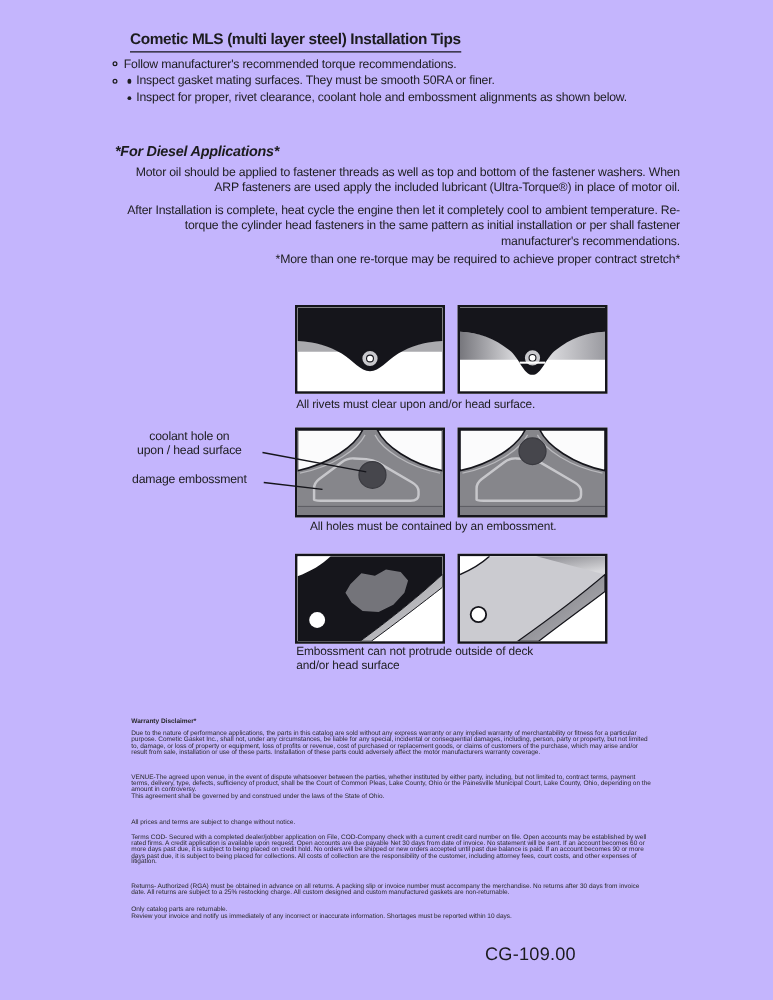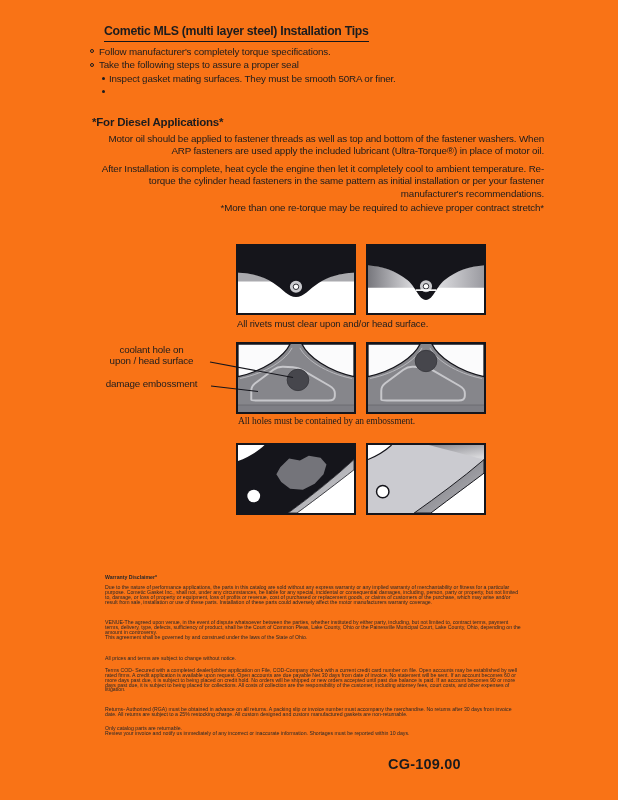--- a/index.html
+++ b/index.html
@@ -1,20 +1,20 @@
 <!DOCTYPE html>
 <html><head>
 <meta charset="utf-8">
 <style>
   * { box-sizing: border-box; margin: 0; padding: 0; }
   html,body { background:#fff; }
   .page {
     position: relative;
     width: 618px; height: 800px;
-    background: #f97316;
+    background: #c4b5fd;
     font-family: "Liberation Sans", sans-serif;
     color: #1c1c1e;
     overflow: hidden;
   }
   .abs { position: absolute; }
   .title {
     left: 104px; top: 24px;
     font-size: 12.3px; font-weight: bold; letter-spacing: -0.3px;
     border-bottom: 1.6px solid #15151b; padding-bottom: 2.5px;
     display: inline-block; white-space: nowrap;
@@ -23,57 +23,57 @@
   .tip-line { position: relative; padding-left: 9px; white-space: nowrap; }
   .tip-line .omark {
     position: absolute; left: 0; top: 4.2px;
     width: 4px; height: 4px; border: 1px solid #1c1c1e; border-radius: 50%;
   }
   .tip-sub { position: relative; margin-left: 12px; padding-left: 7px; white-space: nowrap; }
   .tip-sub .fmark {
     position: absolute; left: 0; top: 4.8px;
     width: 3.4px; height: 3.4px; background: #1c1c1e; border-radius: 50%;
   }
-  .diesel-h { left: 92px; top: 116px; font-size: 11.5px; font-weight: bold; letter-spacing: -0.2px; }
+  .diesel-h { left: 92px; top: 116px; font-size: 11.5px; font-weight: bold; letter-spacing: -0.2px; font-style: italic; }
   .body-p { left: 92px; width: 452px; font-size: 9.8px; letter-spacing: -0.15px; line-height: 12.4px; text-align: right; }
   .p1 { top: 133px; }
   .p2 { top: 163px; }
   .p3 { top: 202px; }
   .dg-head { width: 120px; text-align: center; font-size: 12px; font-weight: bold; letter-spacing: -0.3px; color:#15151b;margin-top:21px; }
   .panel {
     width: 120px; border: 2px solid #15151b; background: #fff;
   }
   .panel svg { display: block; width: 100%; height: 100%; }
   .r12 { height: 71px; }
   .r23 { height: 72px; }
   .caption { font-size: 9.5px; letter-spacing: -0.1px; color: #1c1c1e; white-space: nowrap; }
   .cap2 { line-height: 11.4px; }
   .lbl { width: 113px; text-align: center; font-size: 9.8px; letter-spacing: -0.15px; line-height: 11px; white-space: nowrap; }
   .leaders { left:0; top:0; width:618px; height:800px; pointer-events:none; }
   .legal { left: 105px; width: 417px; font-size: 5.2px; line-height: 4.85px; color: #28282a; }
   .legal-h { font-weight: bold; }
-  .page-code { left: 388px; top: 756px; font-size: 14.5px; letter-spacing: 0.2px; color: #1b1b1d; font-weight: bold; }
+  .page-code { left: 388px; top: 756px; font-size: 14.5px; letter-spacing: 0.2px; color: #1b1b1d; }
 </style>
 </head>
 <body>
 
 <div class="page">
 
   <div class="abs title">Cometic MLS (multi layer steel) Installation Tips</div>
 
   <div class="abs tips">
-    <div class="tip-line"><span class="omark"></span><span>Follow manufacturer's completely torque specifications.</span></div>
-    <div class="tip-line"><span class="omark"></span><span>Take the following steps to assure a proper seal</span></div>
+    <div class="tip-line"><span class="omark"></span><span>Follow manufacturer's recommended torque recommendations.</span></div>
+    <div class="tip-line"><span class="omark"></span></div>
     <div class="tip-sub"><span class="fmark"></span><span>Inspect gasket mating surfaces.  They must be smooth 50RA or finer.</span></div>
-    <div class="tip-sub"><span class="fmark"></span></div>
+    <div class="tip-sub"><span class="fmark"></span><span>Inspect for proper, rivet clearance, coolant hole and embossment alignments as shown below.</span></div>
   </div>
 
   <div class="abs diesel-h">*For Diesel Applications*</div>
   <div class="abs body-p p1">Motor oil should be applied to fastener threads as well as top and bottom of the fastener washers. When ARP fasteners are used apply the included lubricant (Ultra-Torque®) in place of motor oil.</div>
-  <div class="abs body-p p2">After Installation is complete, heat cycle the engine then let it completely cool to ambient temperature. Re-torque the cylinder head fasteners in the same pattern as initial installation or per your fastener manufacturer's recommendations.</div>
+  <div class="abs body-p p2">After Installation is complete, heat cycle the engine then let it completely cool to ambient temperature. Re-torque the cylinder head fasteners in the same pattern as initial installation or per shall fastener manufacturer's recommendations.</div>
   <div class="abs body-p p3">*More than one re-torque may be required to achieve proper contract stretch*</div>
 
   <div class="abs dg-head" style="left:236px; top:230px;">RIGHT</div>
   <div class="abs dg-head" style="left:366px; top:230px;">WRONG</div>
 
   <div class="abs panel r12" style="left:236px; top:244px;">
     <svg viewBox="0 0 118 69" preserveAspectRatio="none">
       <rect width="118" height="69" fill="#ffffff"></rect>
       <path d="M0,27.5 C14,28 25,30.5 35,36.5 L0,36.5 Z" fill="#aaaaae"></path>
       <path d="M118,27.5 C104,28 93,30.5 83,36.5 L118,36.5 Z" fill="#aaaaae"></path>
@@ -137,21 +137,21 @@
       <rect y="63.4" width="118" height="6.6" fill="#7e7e84"></rect>
       <path d="M55,4 C49,16 29,30 2,35.5" fill="none" stroke="#b9b9bd" stroke-width="1"></path>
       <path d="M63,4 C69,16 89,30 116,35.5" fill="none" stroke="#b9b9bd" stroke-width="1"></path>
       <path d="M0,0 L53,0 C47,13 26,28 0,33.5 Z" fill="#fbfbfc" stroke="#15151b" stroke-width="1.3"></path>
       <path d="M65,0 L118,0 V33.5 C92,28 71,13 65,0 Z" fill="#fbfbfc" stroke="#15151b" stroke-width="1.3"></path>
       <path d="M13.5,57.5 L13.5,48 C13.5,45 15,42.5 17.5,40.5 L36,26.5 C39,24.2 42.5,23.2 46,23.4 L56,24 C59.5,24.2 63,25.3 66,27.1 L93,43 C96.5,45 98.5,47.5 98.5,50.5 L98.5,53.5 C98.5,56.5 96,58.2 92,58.2 L19,58.2 C15.5,58.2 13.5,58 13.5,57.5 Z" fill="none" stroke="#c7c7cb" stroke-width="2"></path>
       <circle cx="59" cy="17.5" r="11" fill="#46464c" stroke="#3a3a40" stroke-width="1"></circle>
     </svg>
   </div>
 
-  <div class="abs caption" style="left:238px; top:416px;font-family:Liberation Serif, serif;">All holes must be contained by an embossment.</div>
+  <div class="abs caption" style="left:248px; top:416px;">All holes must be contained by an embossment.</div>
 
   <div class="abs dg-head" style="left:236px; top:429px;">RIGHT</div>
   <div class="abs dg-head" style="left:366px; top:429px;">WRONG</div>
 
   <div class="abs panel r23" style="left:236px; top:443px;">
     <svg viewBox="0 0 118 70" preserveAspectRatio="none">
       <defs>
         <linearGradient id="gS1" x1="0" y1="0" x2="1" y2="1">
           <stop offset="0" stop-color="#8e8e94"></stop>
             <stop offset="1" stop-color="#d8d8db"></stop>
@@ -179,20 +179,24 @@
       </defs>
       <rect width="118" height="70" fill="#ffffff"></rect>
       <path d="M24,0 H118 V15 C95,35 70,53.5 47,70 L0,70 L0,15 C9.5,11 17.5,6 24,0 Z" fill="#cbcbd0"></path>
       <path d="M62,0 H118 V15 C99,10 79,4.5 62,0 Z" fill="url(#gTR)"></path>
       <path d="M0,15 C9.5,11 17.5,6 24,0" fill="none" stroke="#15151b" stroke-width="1.2"></path>
       <path d="M118,15 C95,35 70,53.5 47,70 L64,70 C86,53 105,39 118,29 Z" fill="url(#gS2)" stroke="#15151b" stroke-width="1"></path>
       <circle cx="15" cy="48" r="6.3" fill="#ffffff" stroke="#15151b" stroke-width="1.5"></circle>
     </svg>
   </div>
 
+  <div class="abs caption cap2" style="left:237px; top:516px;">
+    <div>Embossment can not protrude outside of deck</div>
+    <div>and/or head surface</div>
+  </div>
 
   <svg class="abs leaders">
     <line x1="210" y1="362" x2="293" y2="377.5" stroke="#15151b" stroke-width="1.1"></line>
     <line x1="211" y1="386" x2="258" y2="391.5" stroke="#15151b" stroke-width="1.1"></line>
   </svg>
 
   <div class="abs legal legal-h" style="top:575px;">Warranty Disclaimer*</div>
   <div class="abs legal" style="top:585px;">Due to the nature of performance applications, the parts in this catalog are sold without any express warranty or any implied warranty of merchantability or fitness for a particular purpose.  Cometic Gasket Inc., shall not, under any circumstances, be liable for any special, incidental or consequential damages, including, person, party or property, but not limited to, damage, or loss of property or equipment, loss of profits or revenue, cost of purchased or replacement goods, or claims of customers of the purchase, which may arise and/or result from sale, installation or use of these parts.  Installation of these parts could adversely affect the motor manufacturers warranty coverage.</div>
   <div class="abs legal" style="top:620px;">
     <div>VENUE-The agreed upon venue, in the event of dispute whatsoever between the parties, whether instituted by either party, including, but not limited to, contract terms, payment terms, delivery, type, defects, sufficiency of product, shall be the Court of Common Pleas, Lake County, Ohio or the Painesville Municipal Court, Lake County, Ohio, depending on the amount in controversy.</div>

